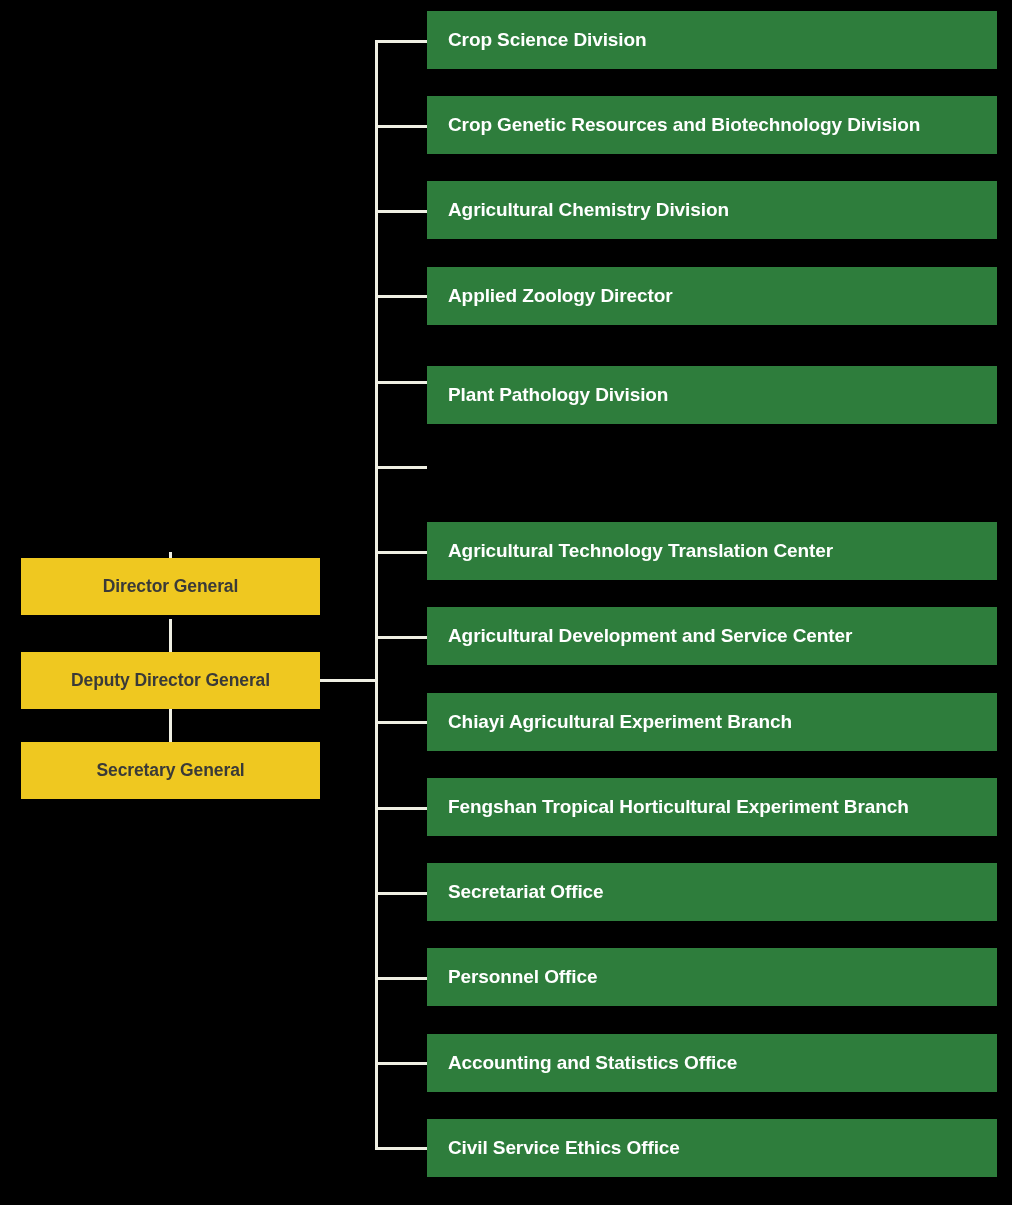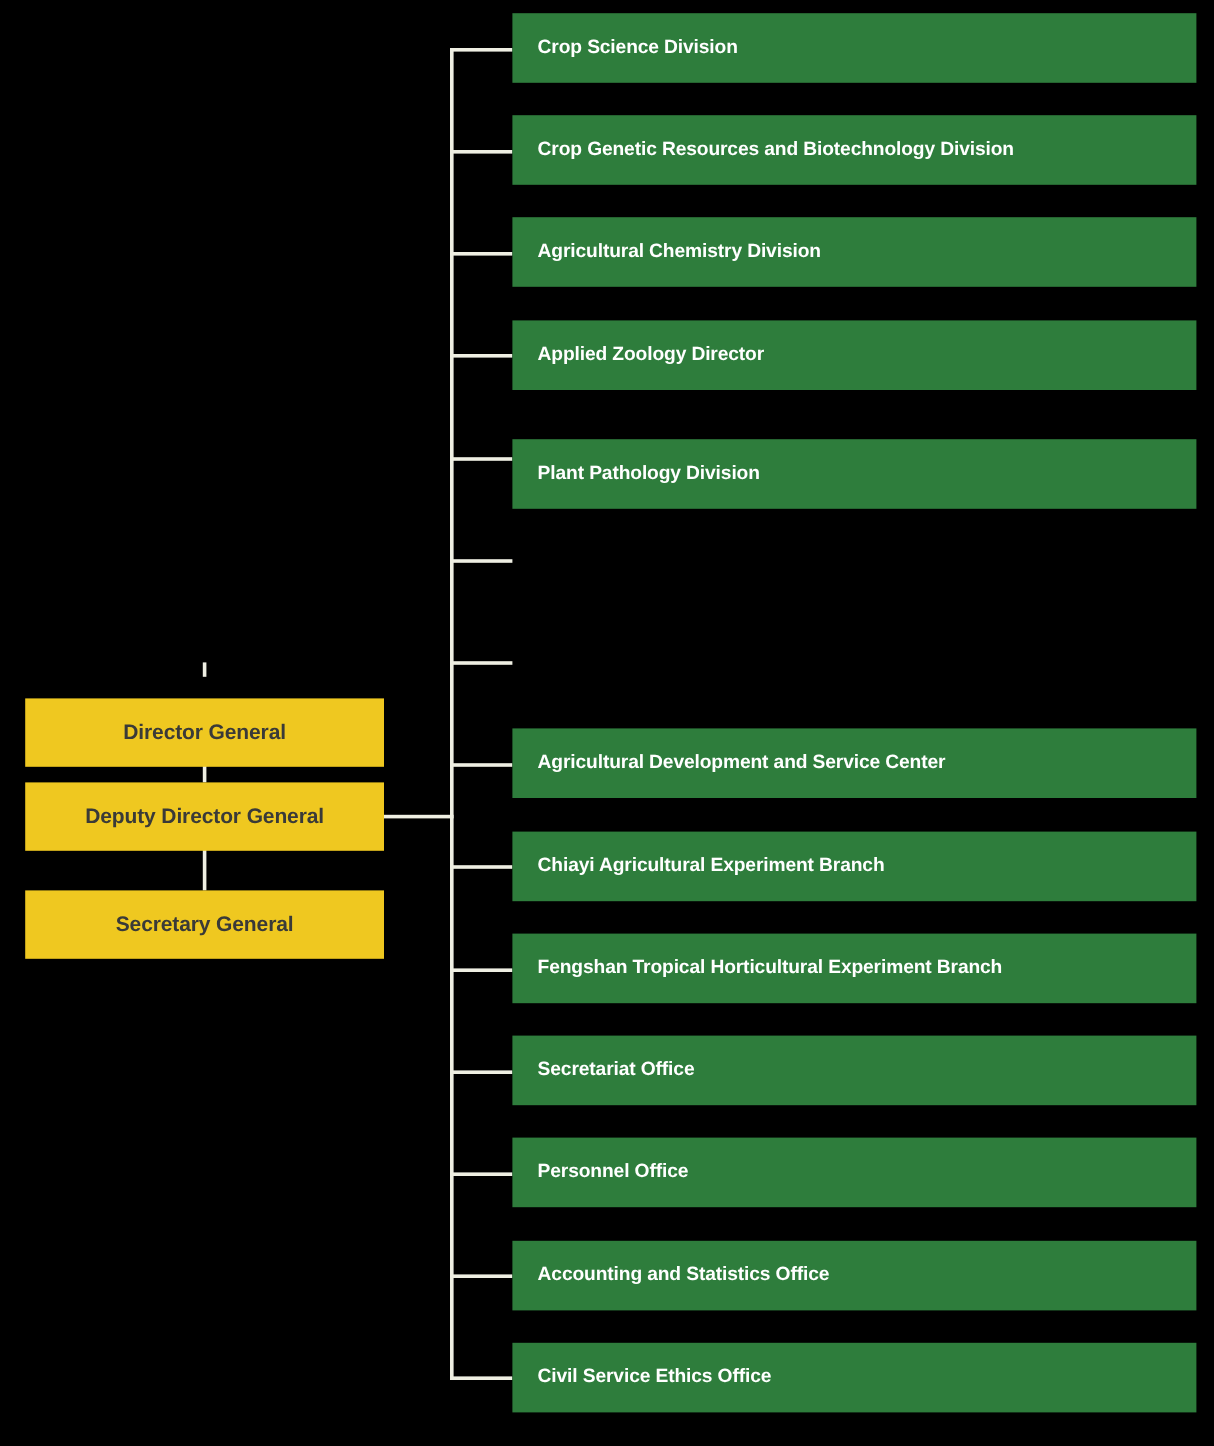--- a/index.html
+++ b/index.html
@@ -40,21 +40,21 @@
     justify-content: center;
     text-align: center;
   }
 
   .node-unit {
     left: 427px;
     width: 570px;
     height: 58px;
     background: #2E7D3C;
     color: #FFFFFF;
-    font-size: 16px;
+    font-size: 19px;
     justify-content: flex-start;
     padding-left: 21px;
   }
 
   
   .line {
     position: absolute;
     background: #EFEFE3;
   }
   .line-v { width: 3px; }
@@ -90,21 +90,21 @@
 <body>
 
 <div id="chart-root">
 
   <div class="line line-v exec-link" id="link-above-dg"></div>
   <div class="line line-v exec-link" id="link-dg-deputy"></div>
   <div class="line line-v exec-link" id="link-deputy-sec"></div>
   <div class="line line-h" id="deputy-trunk-link"></div>
   <div class="line line-v" id="trunk"></div>
 
-  <div class="node node-exec" style="top:582px">
+  <div class="node node-exec" style="top:558px">
     <span>Director General</span>
   </div>
   <div class="node node-exec" style="top:652px">
     <span>Deputy Director General</span>
   </div>
   <div class="node node-exec" style="top:742px">
     <span>Secretary General</span>
   </div>
 
   <div class="line line-h stub" style="top:40px"></div>
@@ -130,20 +130,23 @@
   </div>
   <div class="node node-unit" style="top:181px">
     <span>Agricultural Chemistry Division</span>
   </div>
   <div class="node node-unit" style="top:267px">
     <span>Applied Zoology Director</span>
   </div>
   <div class="node node-unit" style="top:366px">
     <span>Plant Pathology Division</span>
   </div>
+  <div class="node node-unit" style="top:522px">
+    <span>Agricultural Technology Translation Center</span>
+  </div>
   <div class="node node-unit" style="top:607px">
     <span>Agricultural Development and Service Center</span>
   </div>
   <div class="node node-unit" style="top:693px">
     <span>Chiayi Agricultural Experiment Branch</span>
   </div>
   <div class="node node-unit" style="top:778px">
     <span>Fengshan Tropical Horticultural Experiment Branch</span>
   </div>
   <div class="node node-unit" style="top:863px">

